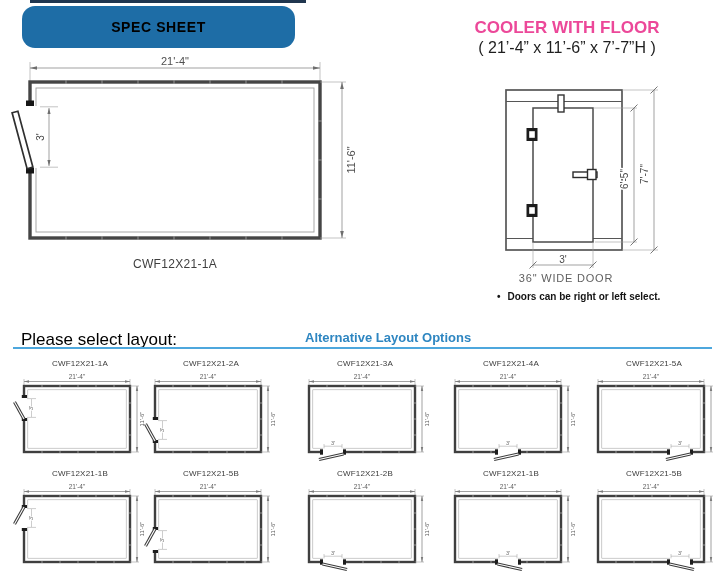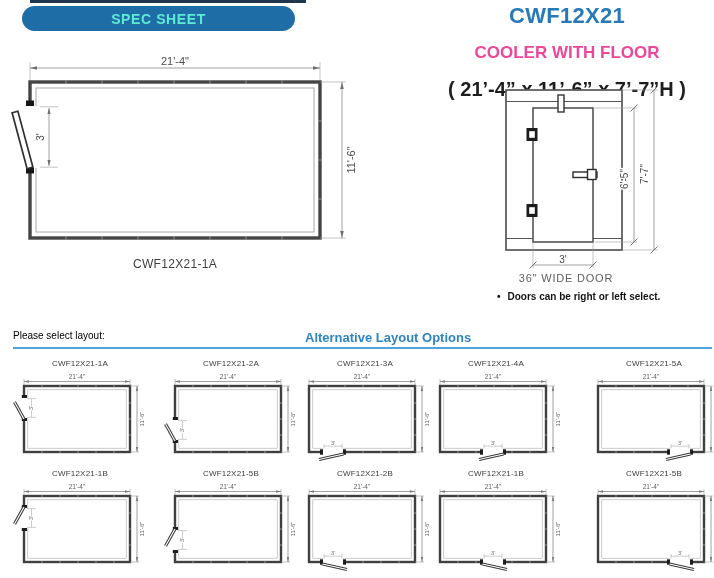--- a/index.html
+++ b/index.html
@@ -3,45 +3,45 @@
 <meta charset="utf-8">
 <style>
   html,body{margin:0;padding:0;}
   body{
     width:714px;height:578px;position:relative;background:#fff;overflow:hidden;
     font-family:"Liberation Sans",sans-serif;color:#222;
   }
   
   .top-rule{position:absolute;left:30px;top:0;width:276px;height:3px;background:#20364f;}
   .badge{
-    position:absolute;left:22px;top:6px;width:273px;height:25px;border-radius:13px;
-    background:#1e6da6;color:#5eead4;font-size:14px;font-weight:bold;letter-spacing:.6px;
+    position:absolute;left:22px;top:6px;width:273px;height:42px;border-radius:13px;
+    background:#1e6da6;color:#000000;font-size:14px;font-weight:bold;letter-spacing:.6px;
     display:flex;align-items:center;justify-content:center;
   }
   .title-block{position:absolute;left:420px;top:3px;width:294px;text-align:center;line-height:1.15;}
   .title-model{font-size:22px;font-weight:bold;color:#2779b7;letter-spacing:.3px;}
   .title-product{font-size:17px;font-weight:bold;color:#ec4899;margin-top:15px;}
-  .title-dims{font-size:20px;font-weight:bold;color:#1e1e1e;margin-top:15px;}
+  .title-dims{font-size:16px;font-weight:normal;color:#1e1e1e;margin-top:1px;}
   
   .plan-svg{position:absolute;left:6px;top:52px;width:368px;height:226px;}
   .elev-svg{position:absolute;left:484px;top:82px;width:226px;height:205px;}
   .note{
     position:absolute;left:497px;top:291px;font-size:10px;font-weight:600;color:#141414;
     display:flex;gap:7px;align-items:baseline;
   }
   
-  .prompt{position:absolute;left:13px;top:330px;font-size:10px;color:#000;}
+  .prompt{position:absolute;left:21px;top:330px;font-size:17px;color:#000;}
   .alt-heading{position:absolute;left:305px;top:330px;font-size:13px;font-weight:bold;color:#2e86c1;}
   .section-rule{position:absolute;left:13px;top:347px;width:699px;height:2px;background:#4da7dd;}
   
   .grid-row{position:absolute;left:0;width:714px;height:108px;}
   #row-a{top:359px;} #row-b{top:469px;}
   .cell{position:absolute;width:140px;text-align:center;}
-  .cell:nth-child(1){left:10px}.cell:nth-child(2){left:161px}.cell:nth-child(3){left:295px}
-  .cell:nth-child(4){left:426px}.cell:nth-child(5){left:584px}
+  .cell:nth-child(1){left:10px}.cell:nth-child(2){left:141px}.cell:nth-child(3){left:295px}
+  .cell:nth-child(4){left:441px}.cell:nth-child(5){left:584px}
   .cell-caption{font-size:8px;color:#3a3a3a;letter-spacing:.2px;margin-bottom:2px;}
   .mini{width:140px;height:92px;display:block;}
   
   .ext{stroke:#9a9a9a;stroke-width:.6;}
   .dim{stroke:#7a7a7a;stroke-width:.7;}
   .wallOuter{fill:#fff;stroke:#3f3f3f;stroke-width:2.4;}
   .wallInner{fill:none;stroke:#a0a0a0;stroke-width:.55;}
   .seam{stroke:#c9c9c9;stroke-width:.6;}
   text{font-family:"Liberation Sans",sans-serif;}
   .t7{font-size:6.5px;fill:#5c5c5c;text-anchor:middle;paint-order:stroke;stroke:#fff;stroke-width:2px;}
@@ -53,21 +53,20 @@
   .cap11{font-size:11px;fill:#5f5f5f;text-anchor:middle;letter-spacing:.8px;}
 </style>
 </head>
 <body>
 
 <div class="top-rule"></div>
 <div class="badge">
   <span>SPEC SHEET</span>
 </div>
 <div class="title-block">
-  <div class="title-model">CWF12X21</div>
   <div class="title-product">COOLER WITH FLOOR</div>
   <div class="title-dims">( 21’-4” x 11’-6” x 7’-7”H )</div>
 </div>
 
 <svg class="plan-svg" viewBox="0 0 368 226">
   <g>
     <line x1="24" y1="30" x2="24" y2="10" class="ext"></line>
     <line x1="314" y1="30" x2="314" y2="10" class="ext"></line>
     <line x1="24" y1="16" x2="314" y2="16" class="dim"></line>
     <polygon points="24,16 31,14.2 31,17.8" fill="#6e6e6e"></polygon>

